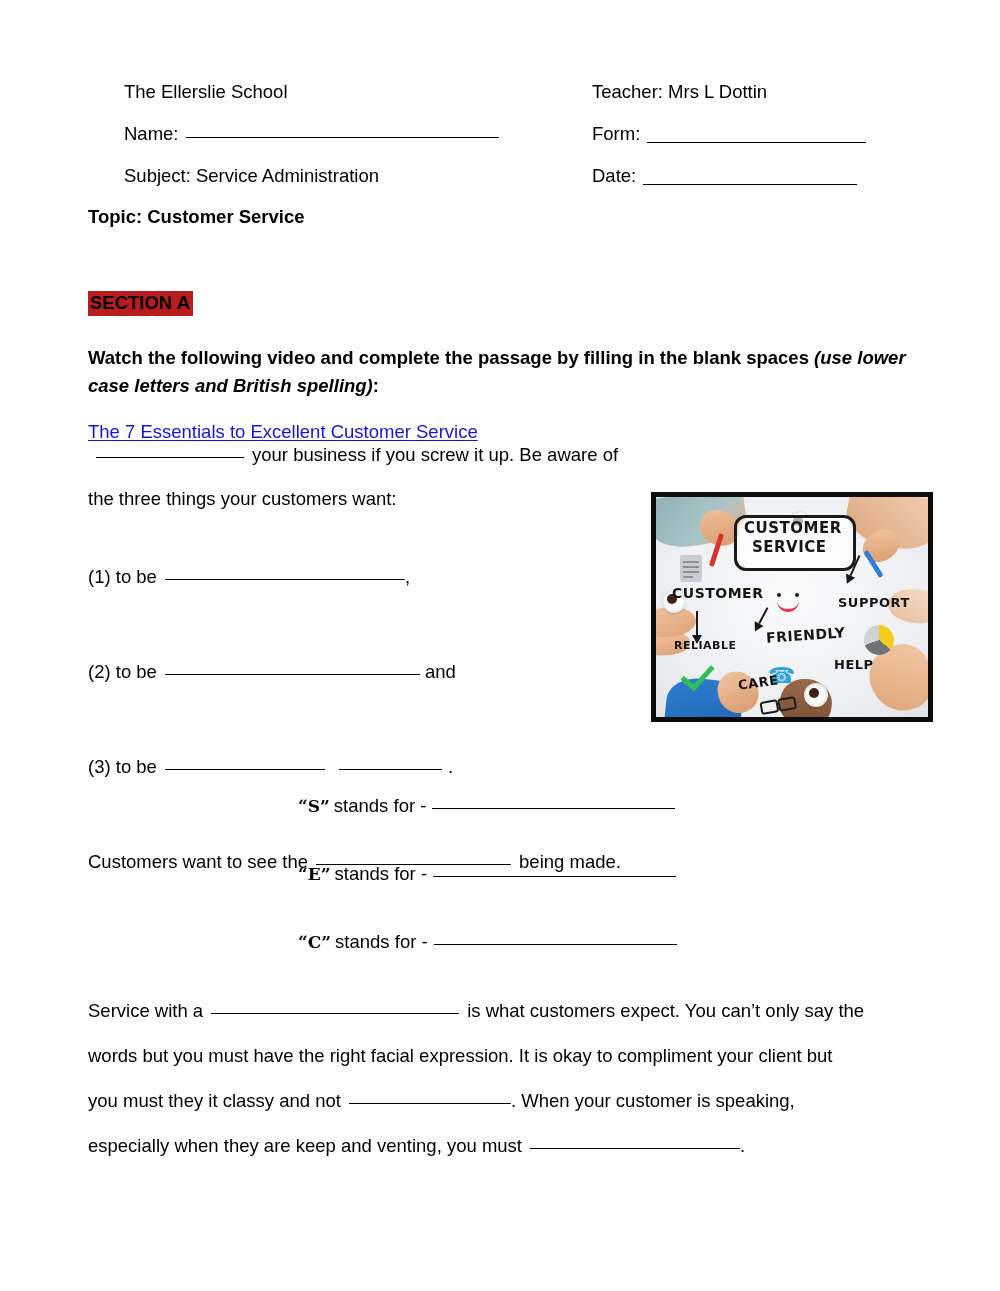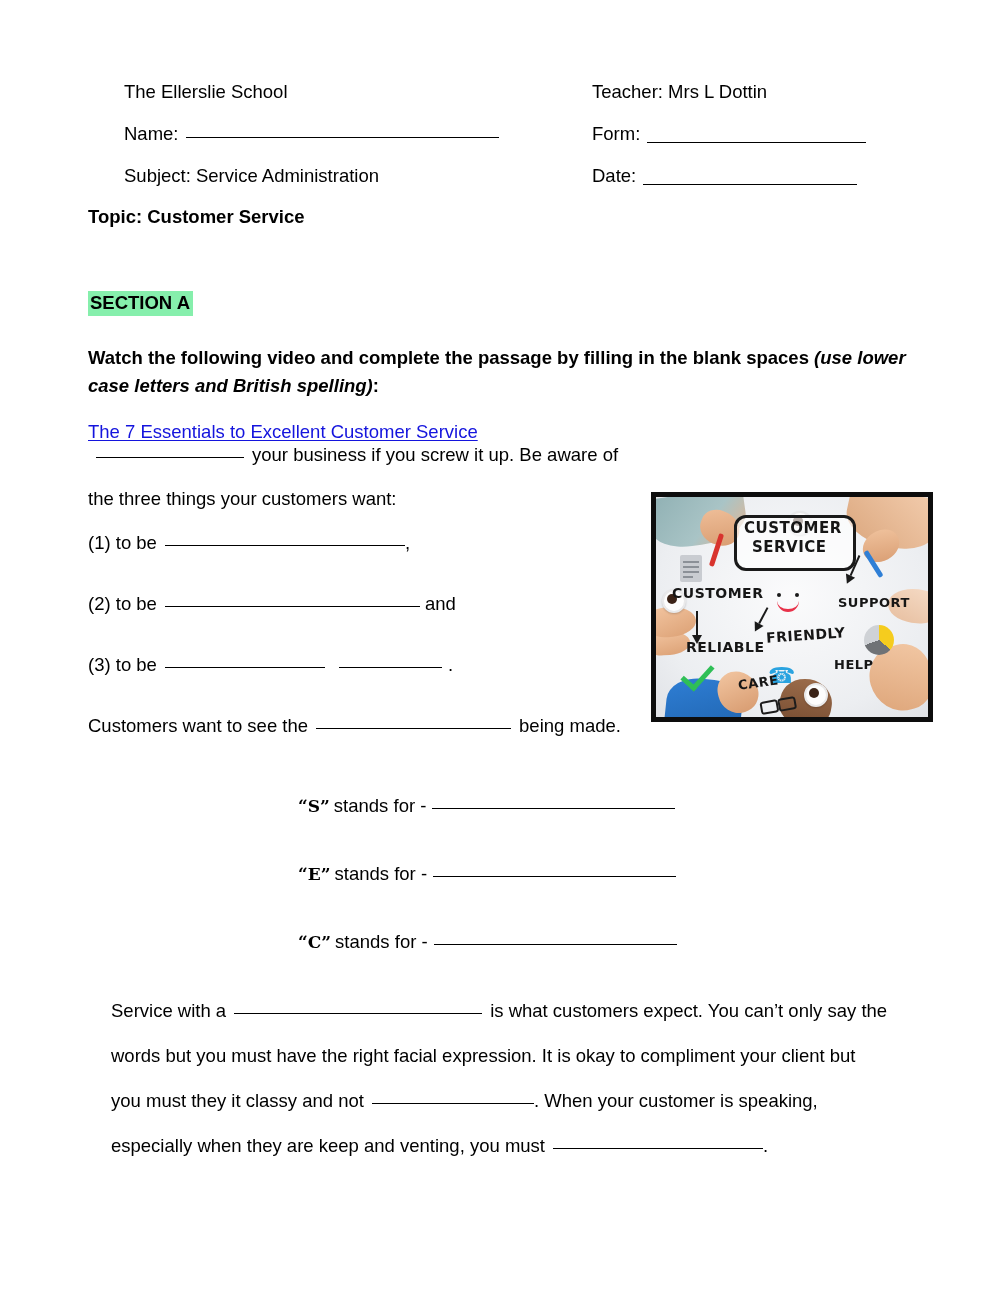--- a/index.html
+++ b/index.html
@@ -72,21 +72,21 @@
   .section-wrap {
     position: absolute;
     left: 88px;
     top: 291px;
     width: 824px;
   }
   .section-badge {
     display: inline-block;
     font-weight: bold;
     font-size: 18.5px;
-    background: #86efac;
+    background: #b91c1c;
     padding: 1px 3px 2px 2px;
     line-height: 1.2;
   }
   .instructions {
     margin-top: 28px;
     font-size: 18.5px;
     font-weight: bold;
     line-height: 1.48;
     width: 820px;
   }
@@ -124,21 +124,21 @@
     display: inline-block;
     border-bottom: 1.7px solid #000;
     height: 0;
     vertical-align: baseline;
     position: relative;
     top: -3px;
   }
 
   
   .row { height: 44px; display: flex; align-items: baseline; white-space: nowrap; }
-  .row-tall { height: 61px; display: flex; align-items: baseline; white-space: nowrap; }
+  .row-tall { height: 61px; display: flex; align-items: baseline; white-space: nowrap; margin-top: 34px; }
 
   
   .sec-block {
     position: absolute;
     left: 88px;
     top: 795px;
     width: 824px;
     font-size: 18.5px;
   }
   .sec-row {
@@ -157,21 +157,20 @@
   }
   .gap-sec { width: 243px; margin-left: 6px; }
 
   
   .closing {
     position: absolute;
     left: 88px;
     top: 1000px;
     width: 840px;
     font-size: 18.5px;
-    margin-left: 23px;
   }
   .closing .row { height: 45px; }
 
   
   .photo {
     position: absolute;
     left: 651px;
     top: 492px;
     width: 282px;
     height: 230px;
@@ -199,21 +198,21 @@
     left: 78px; top: 18px;
     width: 116px; height: 50px;
     border: 3px solid #1a1a1a;
     border-radius: 12px;
     background: rgba(255,255,255,0.65);
   }
   .wb-cust { left: 88px; top: 22px; font-size: 15px; }
   .wb-serv { left: 96px; top: 41px; font-size: 15px; }
   .wb-quality  { left: 16px; top: 88px; font-size: 14px; }
   .wb-support  { left: 182px; top: 98px; font-size: 13px; }
-  .wb-reliable { left: 30px; top: 142px; font-size: 14px; }
+  .wb-reliable { left: 18px; top: 142px; font-size: 11px; }
   .wb-friendly { left: 110px; top: 130px; font-size: 14px; transform: rotate(-4deg); }
   .wb-care     { left: 82px; top: 178px; font-size: 13px; transform: rotate(-8deg); }
   .wb-help     { left: 178px; top: 160px; font-size: 13px; }
 
   
   .doodle { position: absolute; }
   .arrow-v {
     width: 0; height: 24px;
     border-left: 2.5px solid #1a1a1a;
   }

